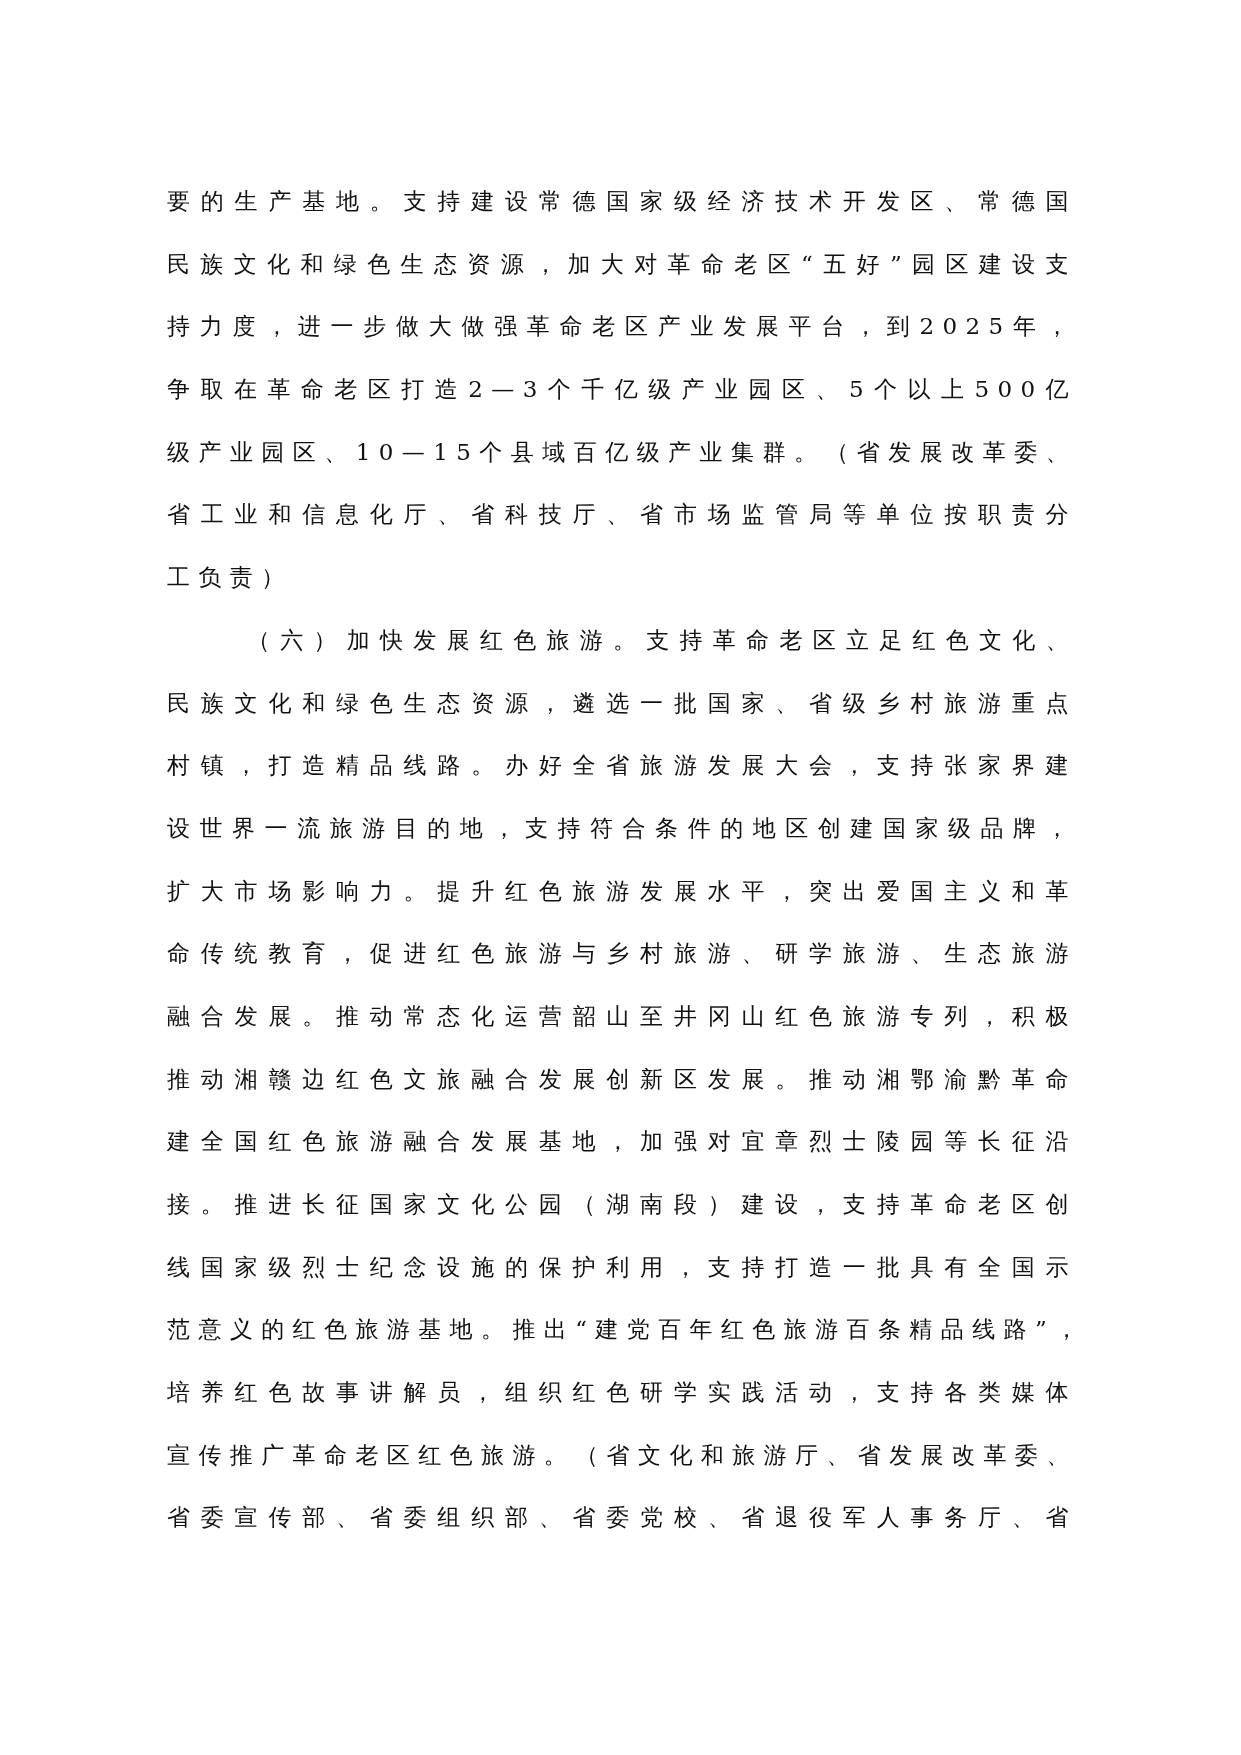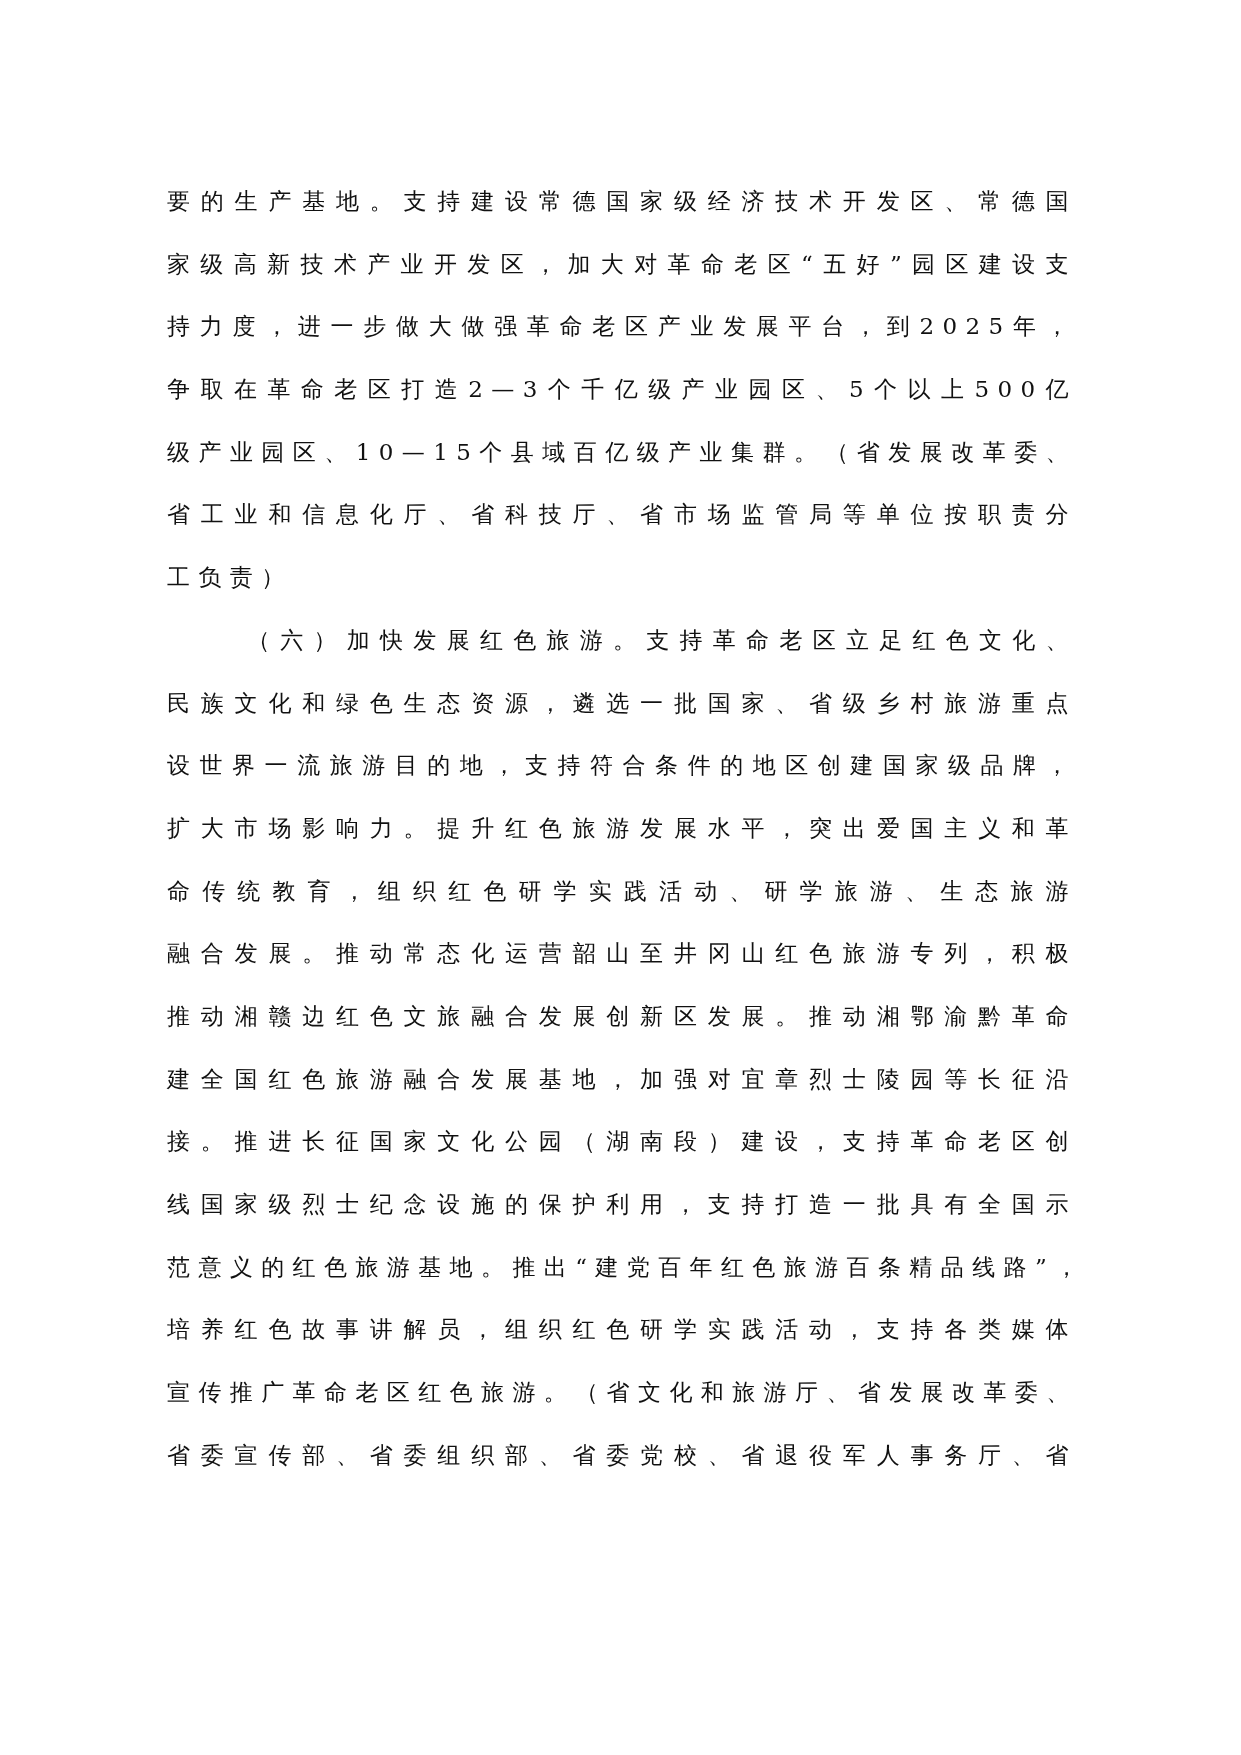--- a/index.html
+++ b/index.html
@@ -39,34 +39,35 @@
     .bold {
       font-weight: normal;
     }
   </style>
 </head>
 <body>
 
 <div class="page">
   <div>
     <div class="line">要的生产基地。支持建设常德国家级经济技术开发区、常德国</div>
-    <div class="line">家级高新技术产业开发区，加大对革命老区“五好”园区建设支</div>
+    <div class="line">民族文化和绿色生态资源，加大对革命老区“五好”园区建设支</div>
     <div class="line">持力度，进一步做大做强革命老区产业发展平台，到2025年，</div>
     <div class="line">争取在革命老区打造2—3个千亿级产业园区、5个以上500亿</div>
     <div class="line">级产业园区、10—15个县域百亿级产业集群。（省发展改革委、</div>
     <div class="line">省工业和信息化厅、省科技厅、省市场监管局等单位按职责分</div>
     <div class="line last">工负责）</div>
   </div>
 
   <div>
     <div class="line indent"><span class="bold">（六）加快发展红色旅游。</span><span>支持革命老区立足红色文化、</span></div>
     <div class="line">民族文化和绿色生态资源，遴选一批国家、省级乡村旅游重点</div>
+    <div class="line">村镇，打造精品线路。办好全省旅游发展大会，支持张家界建</div>
     <div class="line">设世界一流旅游目的地，支持符合条件的地区创建国家级品牌，</div>
     <div class="line">扩大市场影响力。提升红色旅游发展水平，突出爱国主义和革</div>
-    <div class="line">命传统教育，组织红色研学实践活动、研学旅游、生态旅游</div>
+    <div class="line">命传统教育，促进红色旅游与乡村旅游、研学旅游、生态旅游</div>
     <div class="line">融合发展。推动常态化运营韶山至井冈山红色旅游专列，积极</div>
     <div class="line">推动湘赣边红色文旅融合发展创新区发展。推动湘鄂渝黔革命</div>
     <div class="line">建全国红色旅游融合发展基地，加强对宜章烈士陵园等长征沿</div>
     <div class="line">接。推进长征国家文化公园（湖南段）建设，支持革命老区创</div>
     <div class="line">线国家级烈士纪念设施的保护利用，支持打造一批具有全国示</div>
     <div class="line">范意义的红色旅游基地。推出“建党百年红色旅游百条精品线路”，</div>
     <div class="line">培养红色故事讲解员，组织红色研学实践活动，支持各类媒体</div>
     <div class="line">宣传推广革命老区红色旅游。（省文化和旅游厅、省发展改革委、</div>
     <div class="line">省委宣传部、省委组织部、省委党校、省退役军人事务厅、省</div>
   </div>

